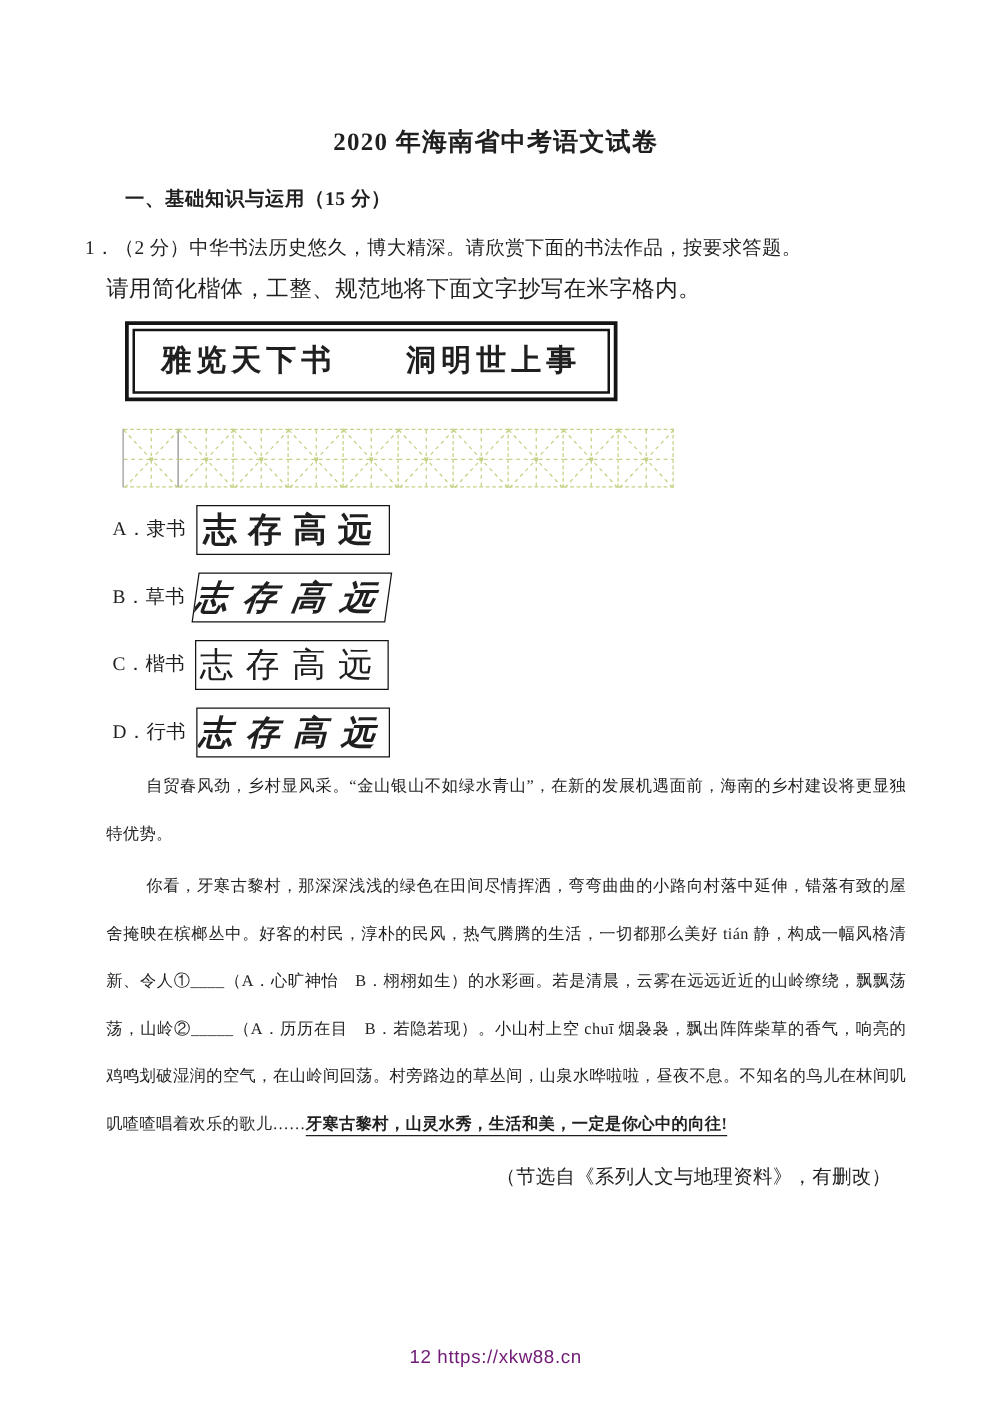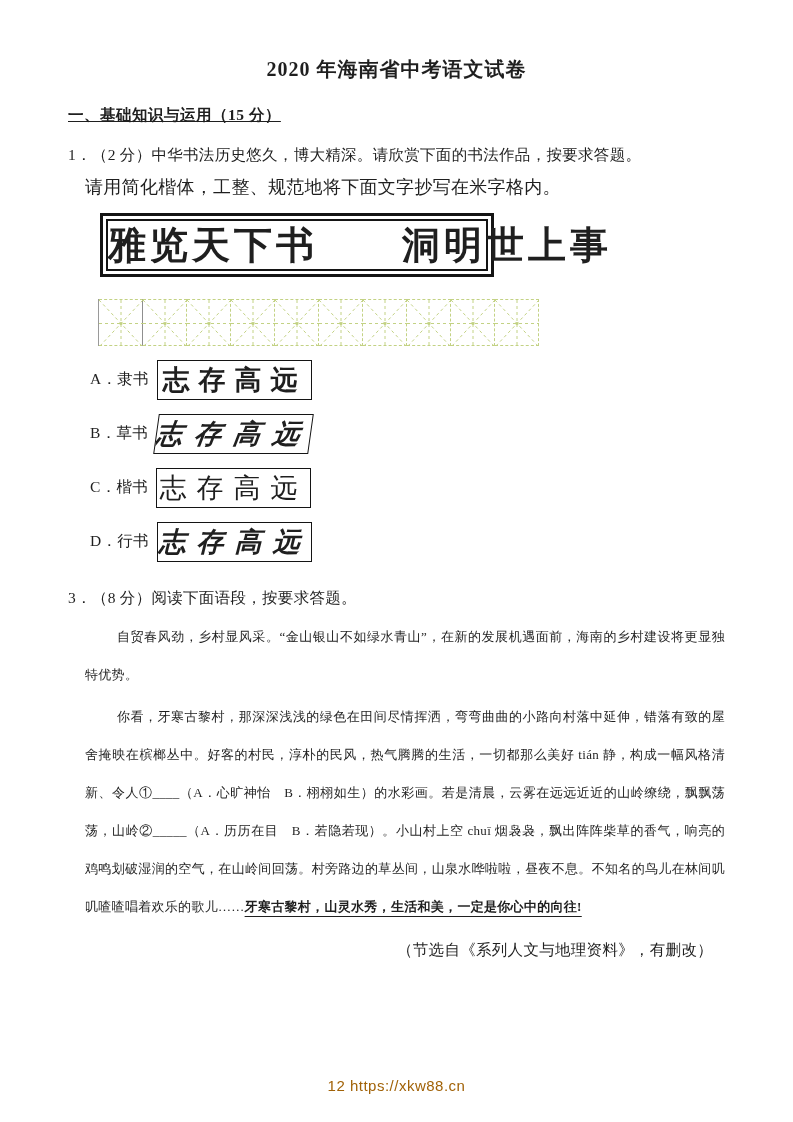--- a/index.html
+++ b/index.html
@@ -6,33 +6,32 @@
   .page{
     position:relative;
     width:793px;height:1122px;
     background:#ffffff;
     font-family:"Liberation Serif","DejaVu Serif",serif;
     color:#1f1f1f;
     overflow:hidden;
   }
   .title{
     margin:0;
-    padding-top:56px;
+    padding-top:100px;
     text-align:center;
     font-size:20px;
     font-weight:bold;
     letter-spacing:1px;
     font-family:Liberation Serif, serif;
   }
   .section-heading{
-    margin:22px 0 0 68px;
+    margin:22px 0 0 100px;
     font-size:15.5px;
     font-weight:bold;
     letter-spacing:0.5px;
-    text-decoration:underline;
   }
   .q-text{
     margin:13px 65px 0 85px;
     padding-left:0;
     text-indent:-17px;
     font-size:15.5px;
     line-height:32px;
     letter-spacing:0.3px;
   }
   .q1-sub{
@@ -45,21 +44,21 @@
   .banner-outer{
     margin:10px 0 0 100px;
     width:394px;
     border:3px solid #141414;
     padding:3px;
     box-sizing:border-box;
   }
   .banner-inner{
     border:2px solid #141414;
     text-align:center;
-    font-size:38px;
+    font-size:24px;
     font-weight:bold;
     line-height:48px;
     letter-spacing:4px;
     white-space:nowrap;
   }
   
   .mizige{
     margin:22px 0 0 98px;
     display:flex;
     width:440px;height:47px;
@@ -128,21 +127,21 @@
     text-align:right;
     letter-spacing:0.3px;
   }
   .footer{
     position:absolute;
     left:0;right:0;
     bottom:28px;
     text-align:center;
     font-family:"Liberation Sans","DejaVu Sans",sans-serif;
     font-size:15px;
-    color:#a16207;
+    color:#701a75;
     letter-spacing:0.5px;
   }
 </style>
 </head>
 <body>
 
 <div class="page">
 
   <h1 class="title">2020 年海南省中考语文试卷</h1>
 
@@ -263,21 +262,20 @@
   <div class="option-row">
     <span class="option-label">C．楷书</span>
     <div class="calli-box style-kaishu">志存高远</div>
   </div>
 
   <div class="option-row">
     <span class="option-label">D．行书</span>
     <div class="calli-box style-xingshu">志存高远</div>
   </div>
 
-  <div class="q-text" style="margin-top:20px;">3．（8 分）阅读下面语段，按要求答题。</div>
 
   <div class="para">自贸春风劲，乡村显风采。“金山银山不如绿水青山”，在新的发展机遇面前，海南的乡村建设将更显独特优势。</div>
 
   <div class="para"><span>你看，牙寒古黎村，那深深浅浅的绿色在田间尽情挥洒，弯弯曲曲的小路向村落中延伸，错落有致的屋舍掩映在槟榔丛中。好客的村民，淳朴的民风，热气腾腾的生活，一切都那么美好 tián 静，构成一幅风格清新、令人①____（A．心旷神怡　B．栩栩如生）的水彩画。若是清晨，云雾在远远近近的山岭缭绕，飘飘荡荡，山岭②_____（A．历历在目　B．若隐若现）。小山村上空 chuī 烟袅袅，飘出阵阵柴草的香气，响亮的鸡鸣划破湿润的空气，在山岭间回荡。村旁路边的草丛间，山泉水哗啦啦，昼夜不息。不知名的鸟儿在林间叽叽喳喳唱着欢乐的歌儿……</span><span class="underlined">牙寒古黎村，山灵水秀，生活和美，一定是你心中的向往!</span></div>
 
   <div class="source-line">（节选自《系列人文与地理资料》，有删改）</div>
 
   <div class="footer">
     <span>12 https://xkw88.cn</span>
   </div>

